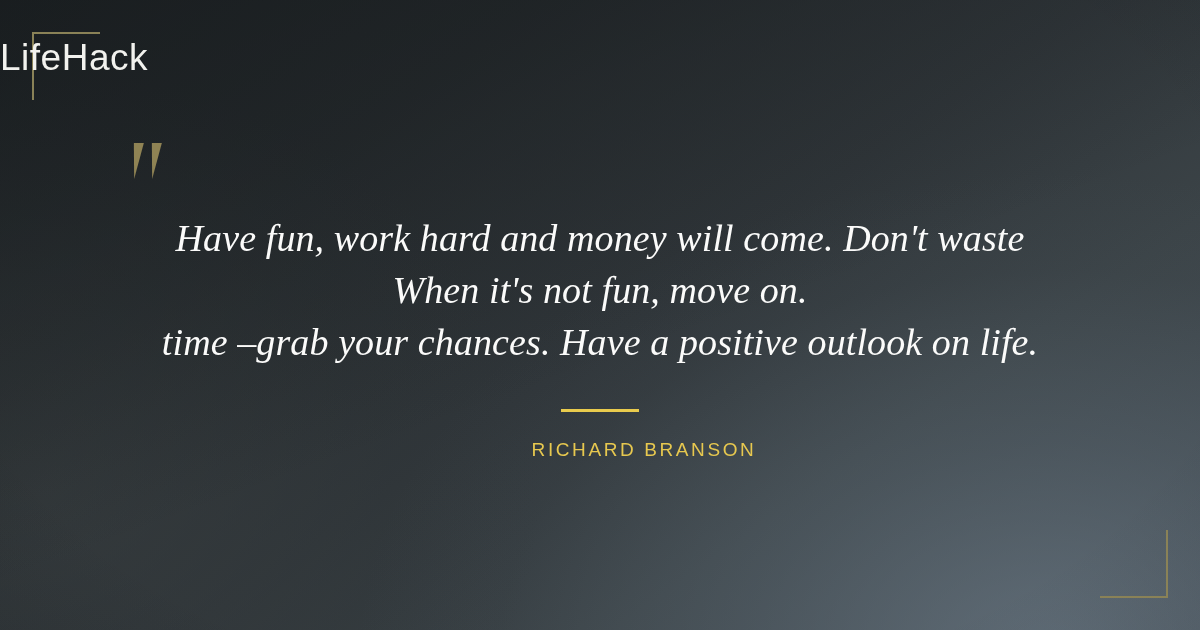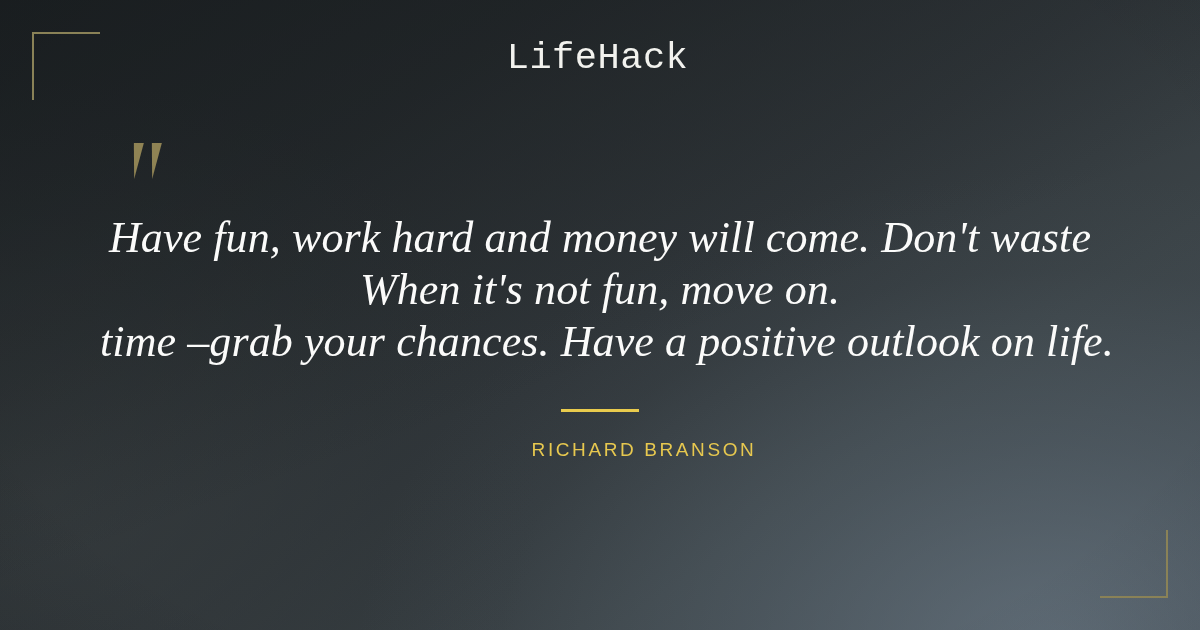--- a/index.html
+++ b/index.html
@@ -54,22 +54,22 @@
   .corner-br { bottom: 32px; right: 32px; }
   .corner-br::before { bottom: 0; right: 0; width: 68px; height: 2px; }
   .corner-br::after  { bottom: 0; right: 0; width: 2px;  height: 68px; }
 
   
   .brand {
     position: absolute;
     top: 38px;
     left: 0;
     width: 1195px;
-    text-align: center;
-    font-family: Liberation Mono, monospace;
+    text-align: left;
+    font-family: Liberation Sans, sans-serif;
     font-size: 37px;
     font-weight: 400;
     letter-spacing: 0.5px;
     color: #f2f2ee;
     line-height: 1.1;
   }
 
   
   .quote-mark {
     position: absolute;
@@ -94,21 +94,21 @@
 
   
   .quote {
     position: absolute;
     top: 212px;
     left: 100px;
     width: 1000px;
     text-align: center;
     font-family: "Liberation Serif", "DejaVu Serif", serif;
     font-style: italic;
-    font-size: 44px;
+    font-size: 38px;
     line-height: 52px;
     color: #fbfbfa;
     letter-spacing: 0.1px;
   }
   .quote .line { display: block; white-space: nowrap; }
 
   
   .divider {
     position: absolute;
     top: 409px;

